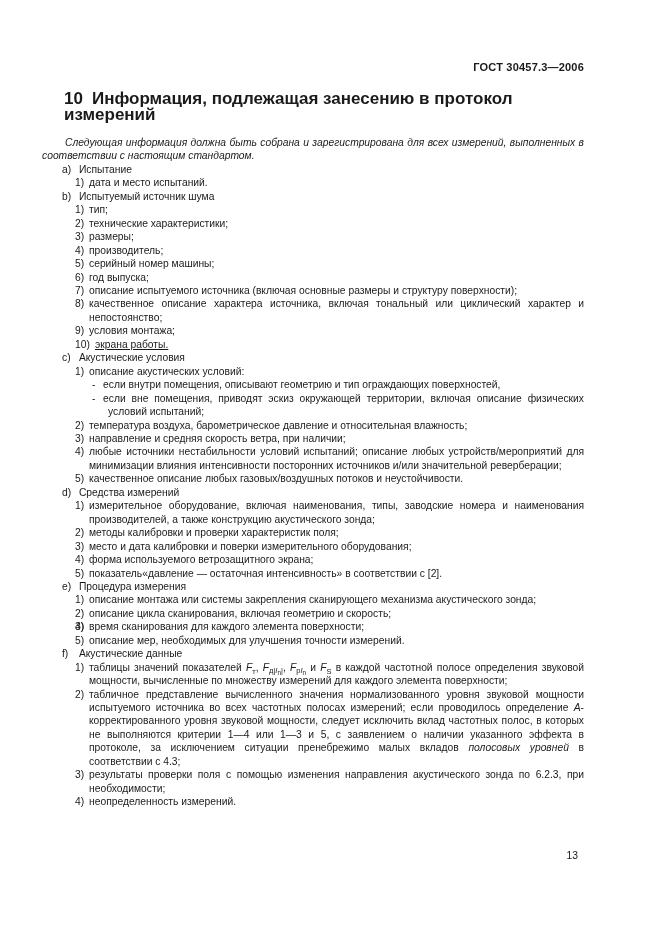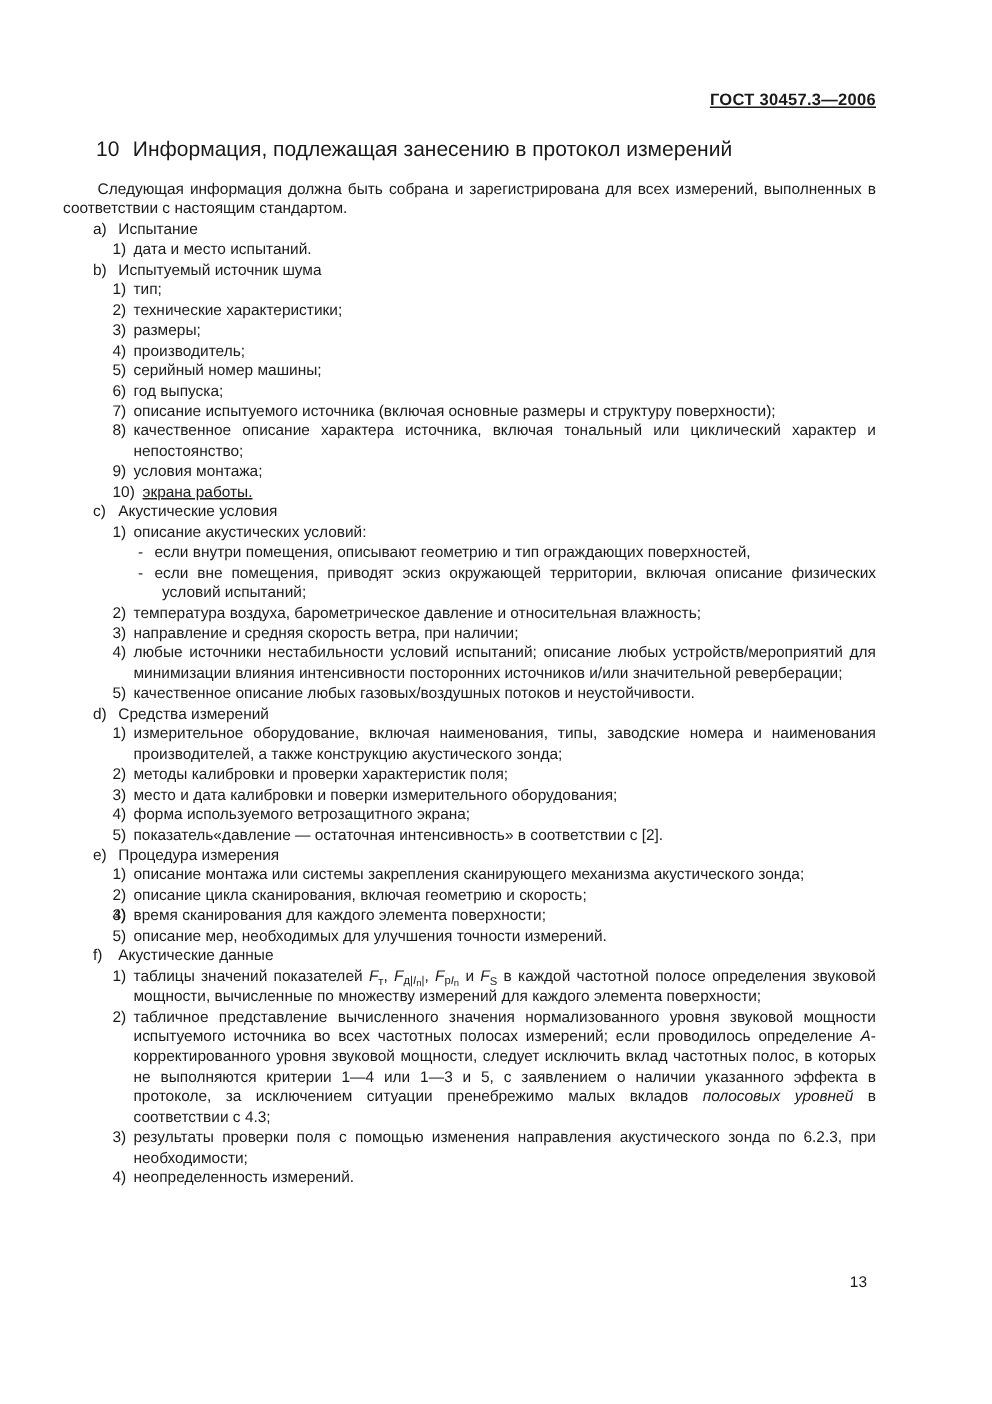--- a/index.html
+++ b/index.html
@@ -13,42 +13,42 @@
     color: #1a1a1a;
   }
   .running-header {
     position: absolute;
     top: 61px;
     right: 77px;
     font-size: 11px;
     font-weight: bold;
     letter-spacing: 0.2px;
     white-space: nowrap;
-    text-decoration: underline;
   }
   .content {
     position: absolute;
     left: 42px;
     top: 91px;
     width: 542px;
     font-size: 10.3px;
     line-height: 13.45px;
   }
   .title {
     margin: 0 0 13px 0;
     padding-left: 22px;
-    font-size: 14px;
-    font-weight: normal;
+    font-size: 17px;
+    font-weight: bold;
     line-height: 16px;
   }
   .title-num { margin-right: 9px; }
   .intro {
     margin: 0;
     text-indent: 23px;
     text-align: justify;
+    font-style: italic;
   }
   .sec-head { padding-left: 20px; }
   .sec-label { display: inline-block; min-width: 13px; }
   .sec-title { padding-left: 1px; }
   .item {
     position: relative;
     padding-left: 47px;
     text-align: justify;
   }
   .item-label { position: absolute; left: 33px; top: 0; }

